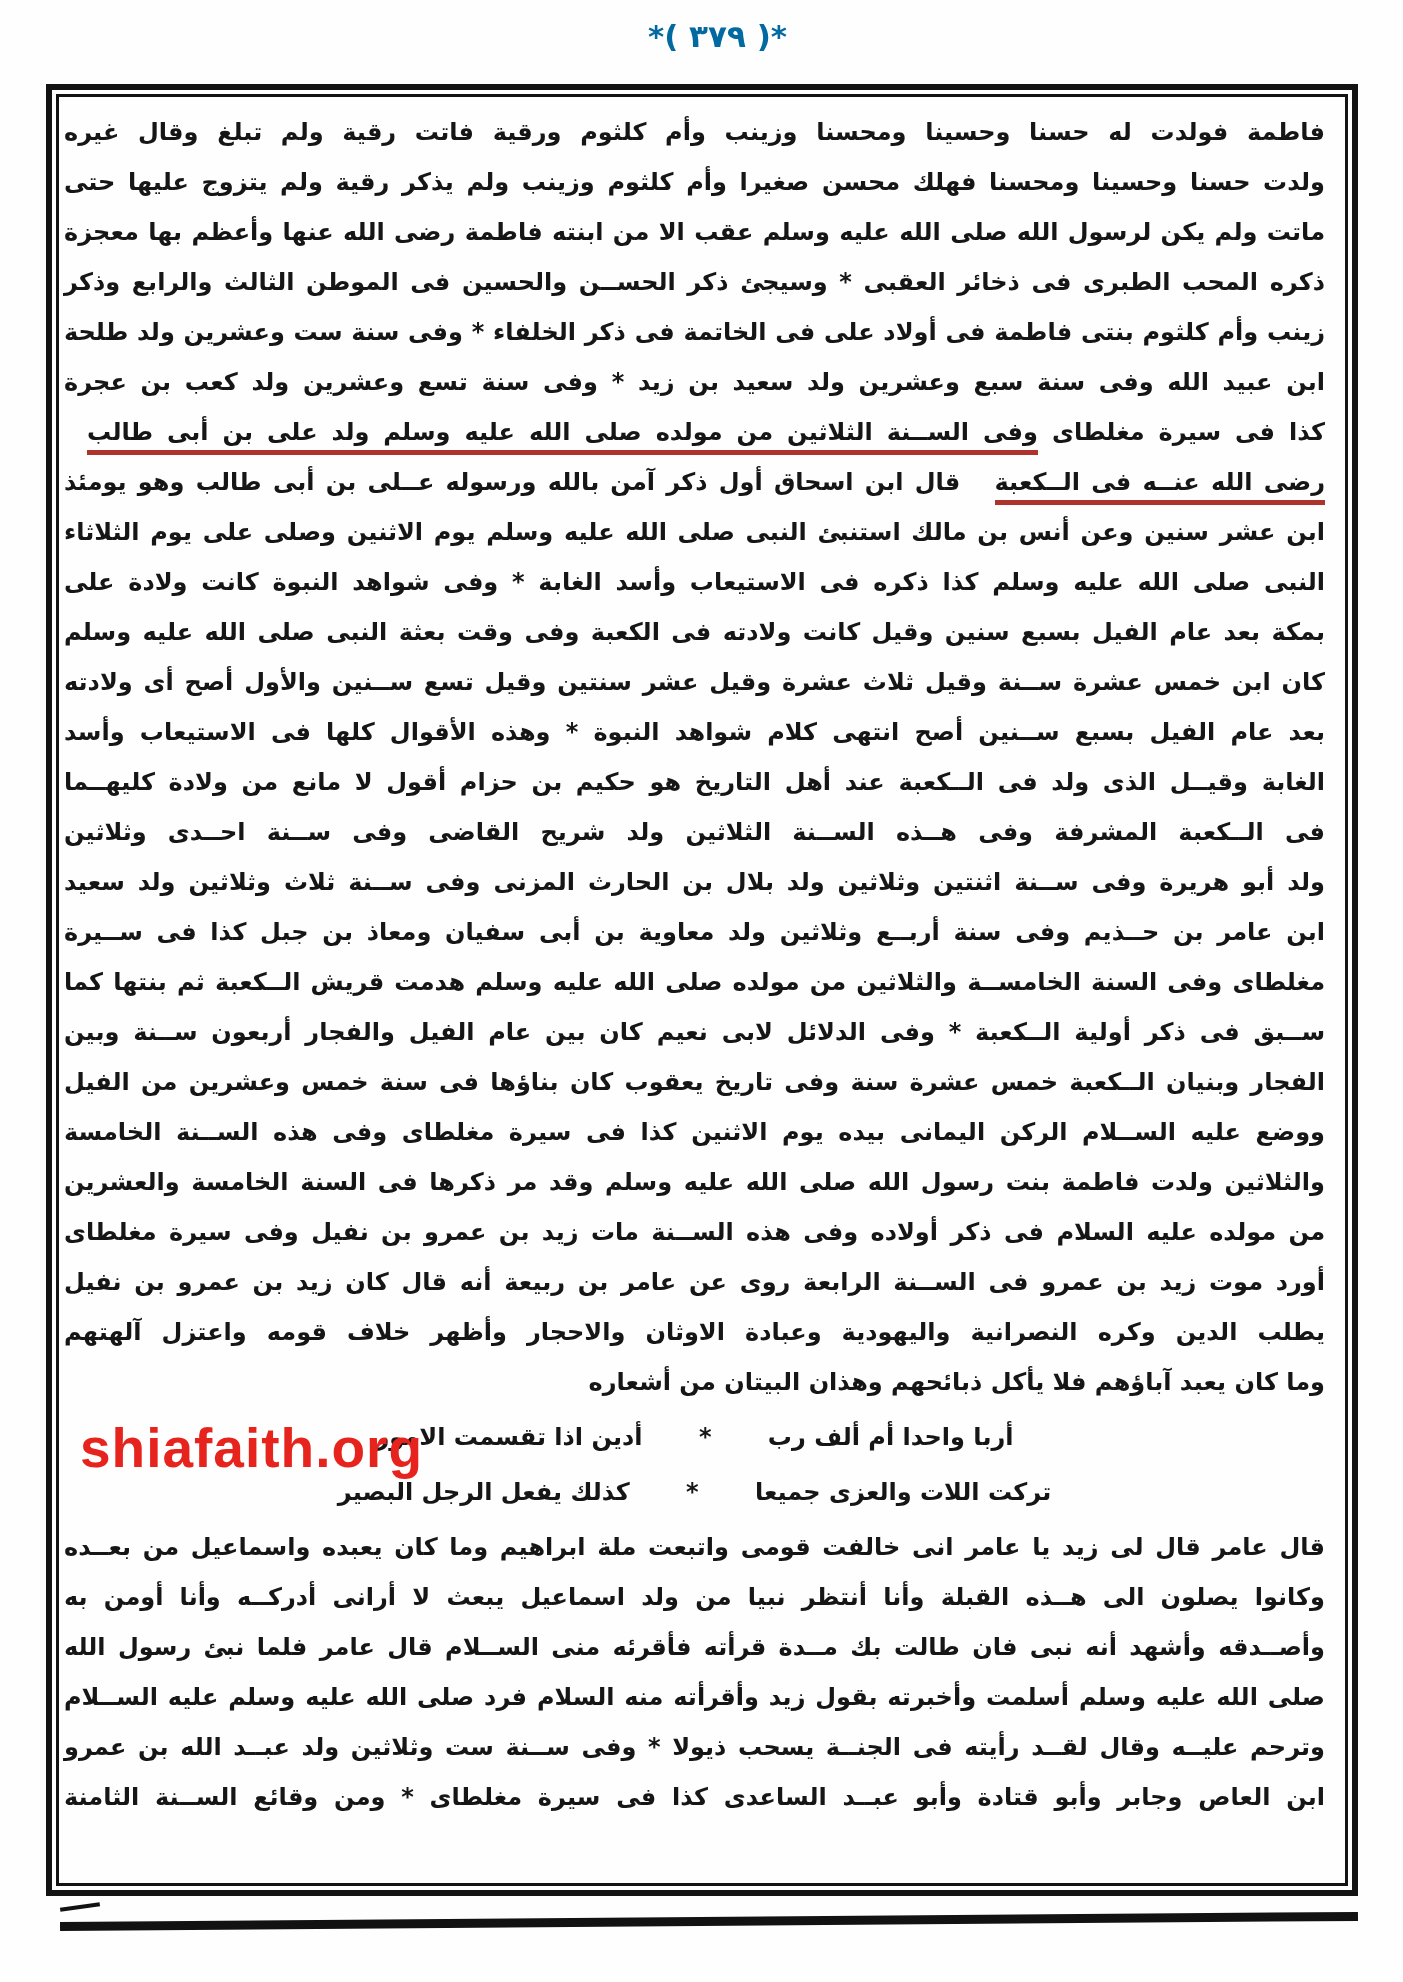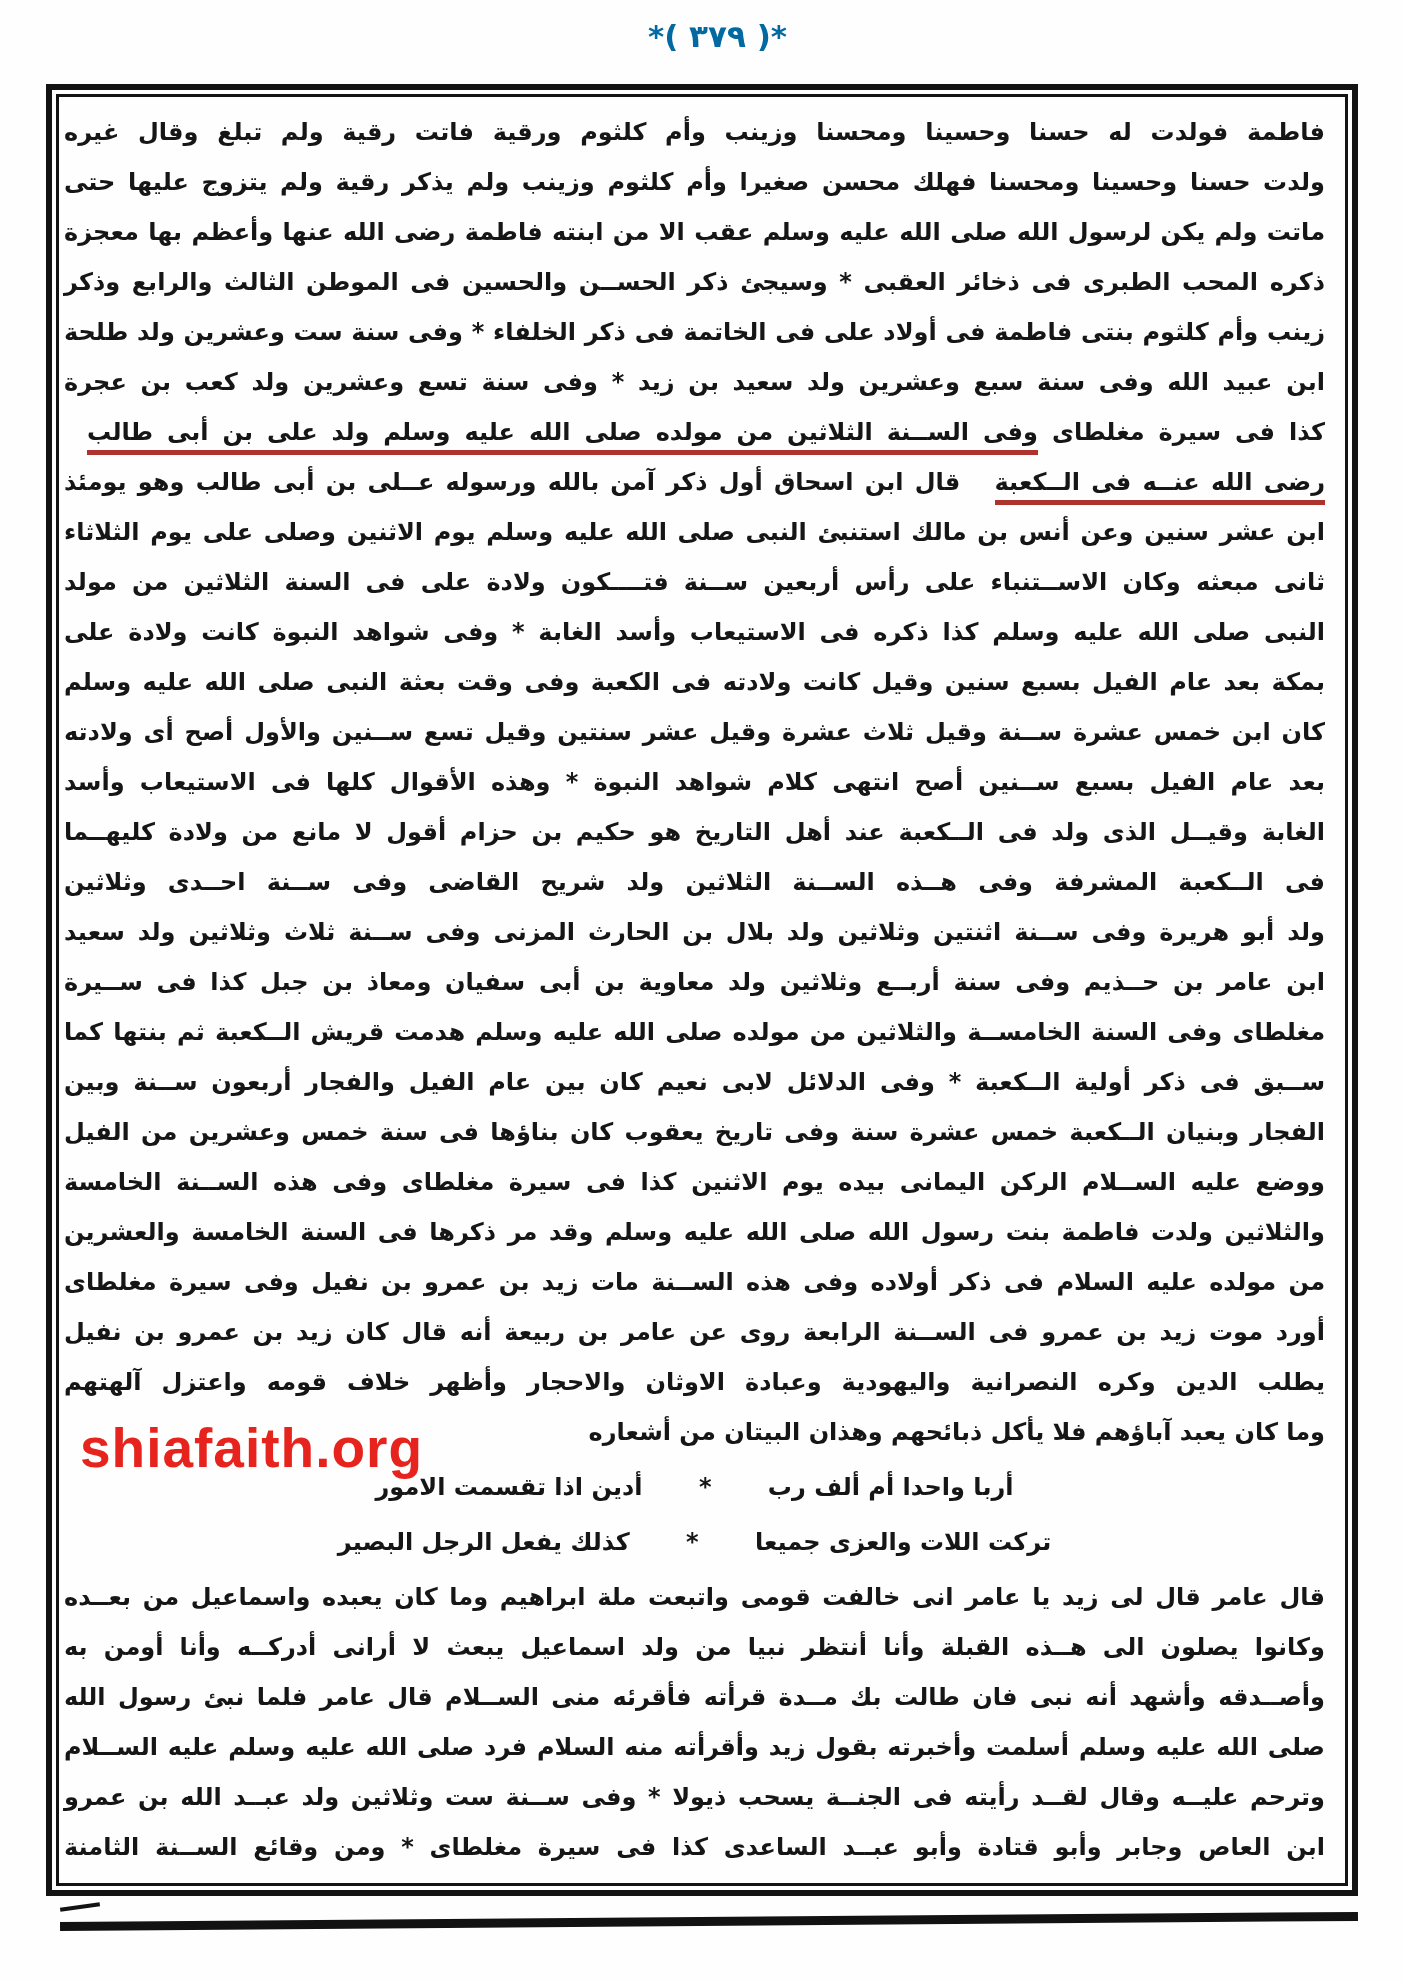--- a/index.html
+++ b/index.html
@@ -73,21 +73,20 @@
     <div class="text-area">
         <div class="line justify"><span>فاطمة فولدت له حسنا وحسينا ومحسنا وزينب وأم كلثوم ورقية فاتت رقية ولم تبلغ وقال غيره</span></div>
         <div class="line justify"><span>ولدت حسنا وحسينا ومحسنا فهلك محسن صغيرا وأم كلثوم وزينب ولم يذكر رقية ولم يتزوج عليها حتى</span></div>
         <div class="line justify"><span>ماتت ولم يكن لرسول الله صلى الله عليه وسلم عقب الا من ابنته فاطمة رضى الله عنها وأعظم بها معجزة</span></div>
         <div class="line justify"><span>ذكره المحب الطبرى فى ذخائر العقبى * وسيجئ ذكر الحســن والحسين فى الموطن الثالث والرابع وذكر</span></div>
         <div class="line justify"><span>زينب وأم كلثوم بنتى فاطمة فى أولاد على فى الخاتمة فى ذكر الخلفاء * وفى سنة ست وعشرين ولد طلحة</span></div>
         <div class="line justify"><span>ابن عبيد الله وفى سنة سبع وعشرين ولد سعيد بن زيد * وفى سنة تسع وعشرين ولد كعب بن عجرة</span></div>
         <div class="line justify"><span>كذا فى سيرة مغلطاى</span> <span class="redline">وفى الســنة الثلاثين من مولده صلى الله عليه وسلم ولد على بن أبى طالب</span></div>
         <div class="line justify"><span class="redline">رضى الله عنــه فى الــكعبة</span> <span>قال ابن اسحاق أول ذكر آمن بالله ورسوله عــلى بن أبى طالب وهو يومئذ</span></div>
         <div class="line justify"><span>ابن عشر سنين وعن أنس بن مالك استنبئ النبى صلى الله عليه وسلم يوم الاثنين وصلى على يوم الثلاثاء</span></div>
-        <div class="line justify"><span>ثانى مبعثه وكان الاســتنباء على رأس أربعين ســنة فتــــكون ولادة على فى السنة الثلاثين من مولد</span></div>
         <div class="line justify"><span>النبى صلى الله عليه وسلم كذا ذكره فى الاستيعاب وأسد الغابة * وفى شواهد النبوة كانت ولادة على</span></div>
         <div class="line justify"><span>بمكة بعد عام الفيل بسبع سنين وقيل كانت ولادته فى الكعبة وفى وقت بعثة النبى صلى الله عليه وسلم</span></div>
         <div class="line justify"><span>كان ابن خمس عشرة ســنة وقيل ثلاث عشرة وقيل عشر سنتين وقيل تسع ســنين والأول أصح أى ولادته</span></div>
         <div class="line justify"><span>بعد عام الفيل بسبع ســنين أصح انتهى كلام شواهد النبوة * وهذه الأقوال كلها فى الاستيعاب وأسد</span></div>
         <div class="line justify"><span>الغابة وقيــل الذى ولد فى الــكعبة عند أهل التاريخ هو حكيم بن حزام أقول لا مانع من ولادة كليهــما</span></div>
         <div class="line justify"><span>فى الــكعبة المشرفة وفى هــذه الســنة الثلاثين ولد شريح القاضى وفى ســنة احــدى وثلاثين</span></div>
         <div class="line justify"><span>ولد أبو هريرة وفى ســنة اثنتين وثلاثين ولد بلال بن الحارث المزنى وفى ســنة ثلاث وثلاثين ولد سعيد</span></div>
         <div class="line justify"><span>ابن عامر بن حــذيم وفى سنة أربــع وثلاثين ولد معاوية بن أبى سفيان ومعاذ بن جبل كذا فى ســيرة</span></div>
         <div class="line justify"><span>مغلطاى وفى السنة الخامســة والثلاثين من مولده صلى الله عليه وسلم هدمت قريش الــكعبة ثم بنتها كما</span></div>
         <div class="line justify"><span>ســبق فى ذكر أولية الــكعبة * وفى الدلائل لابى نعيم كان بين عام الفيل والفجار أربعون ســنة وبين</span></div>

